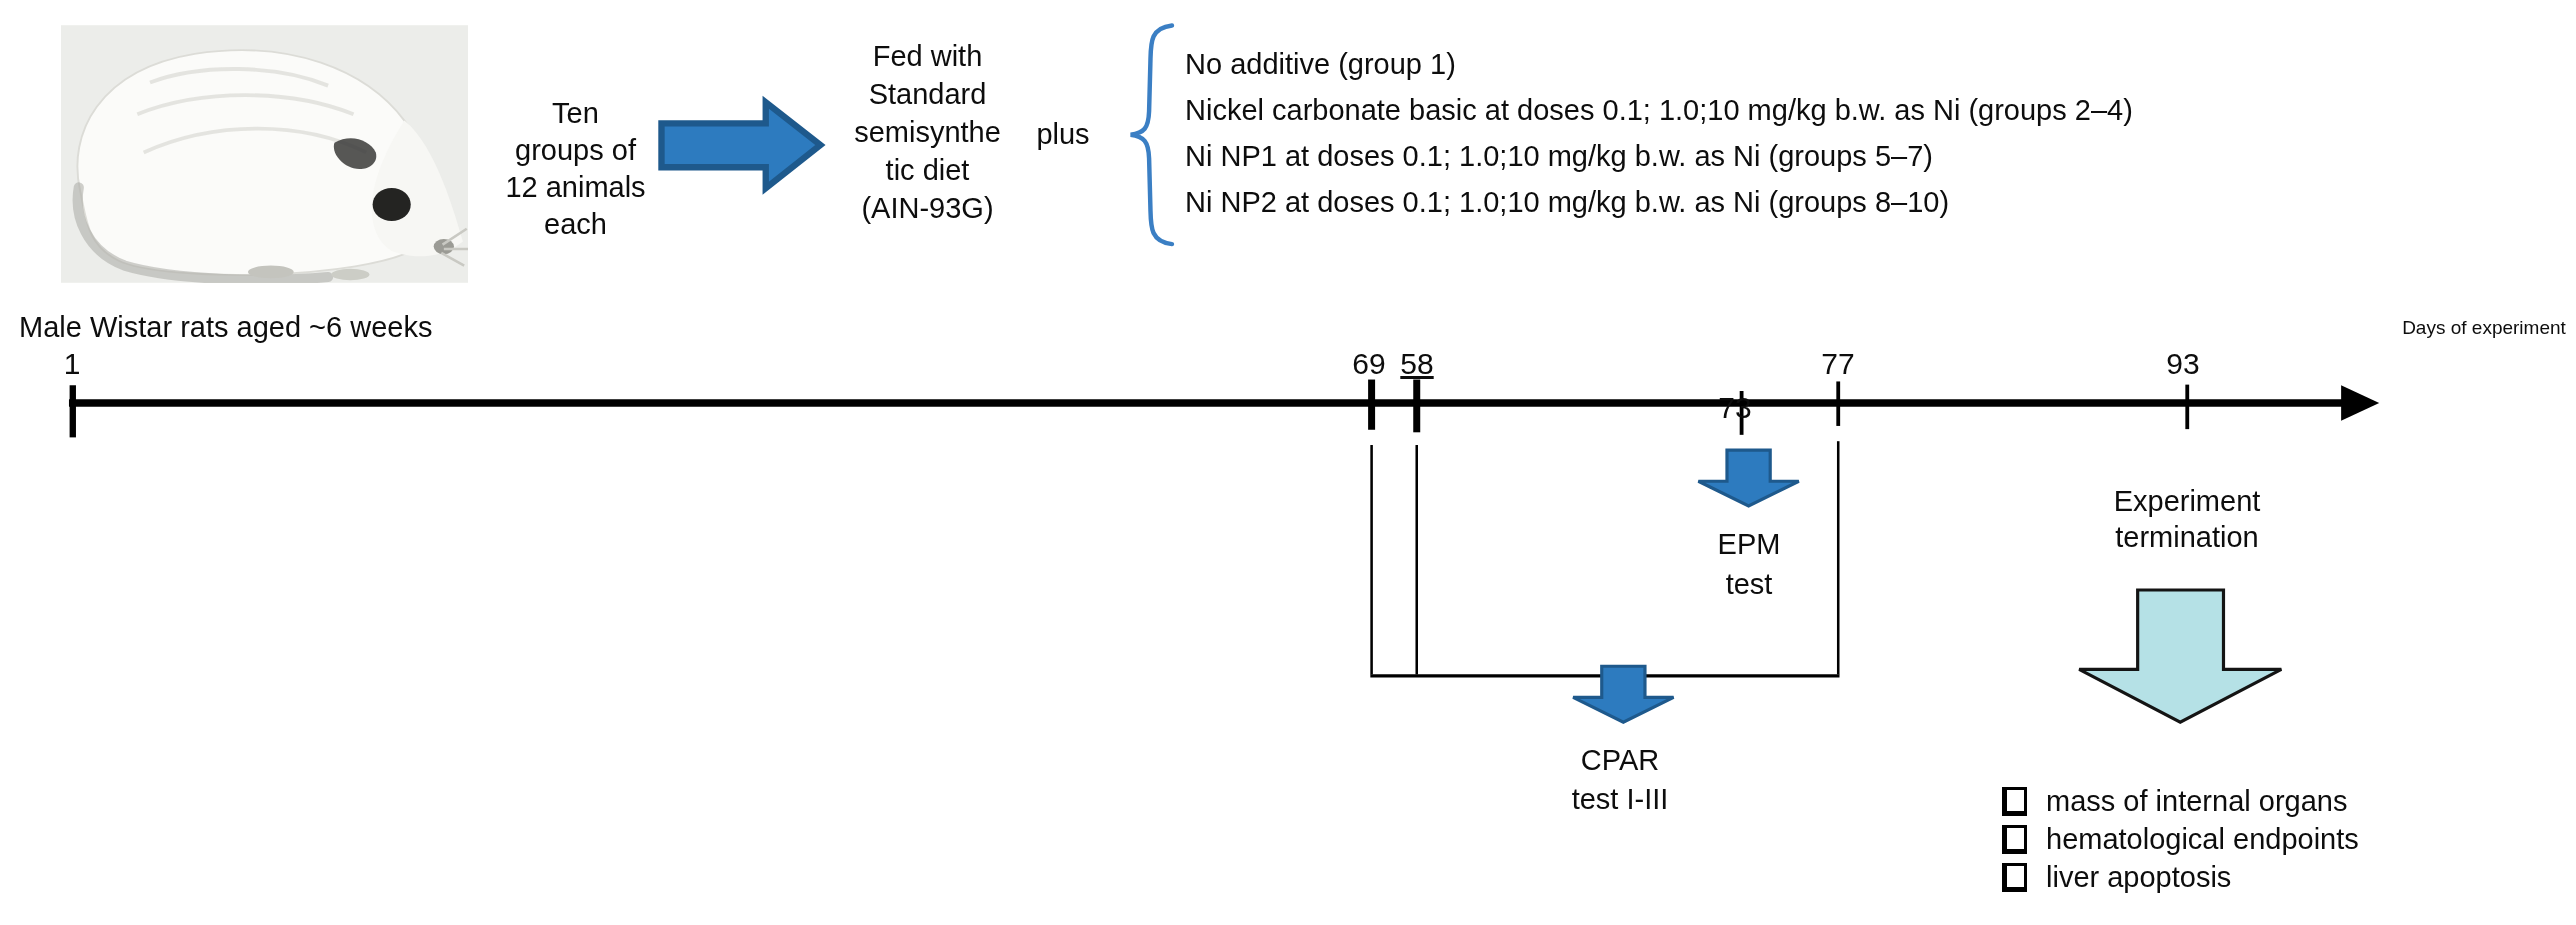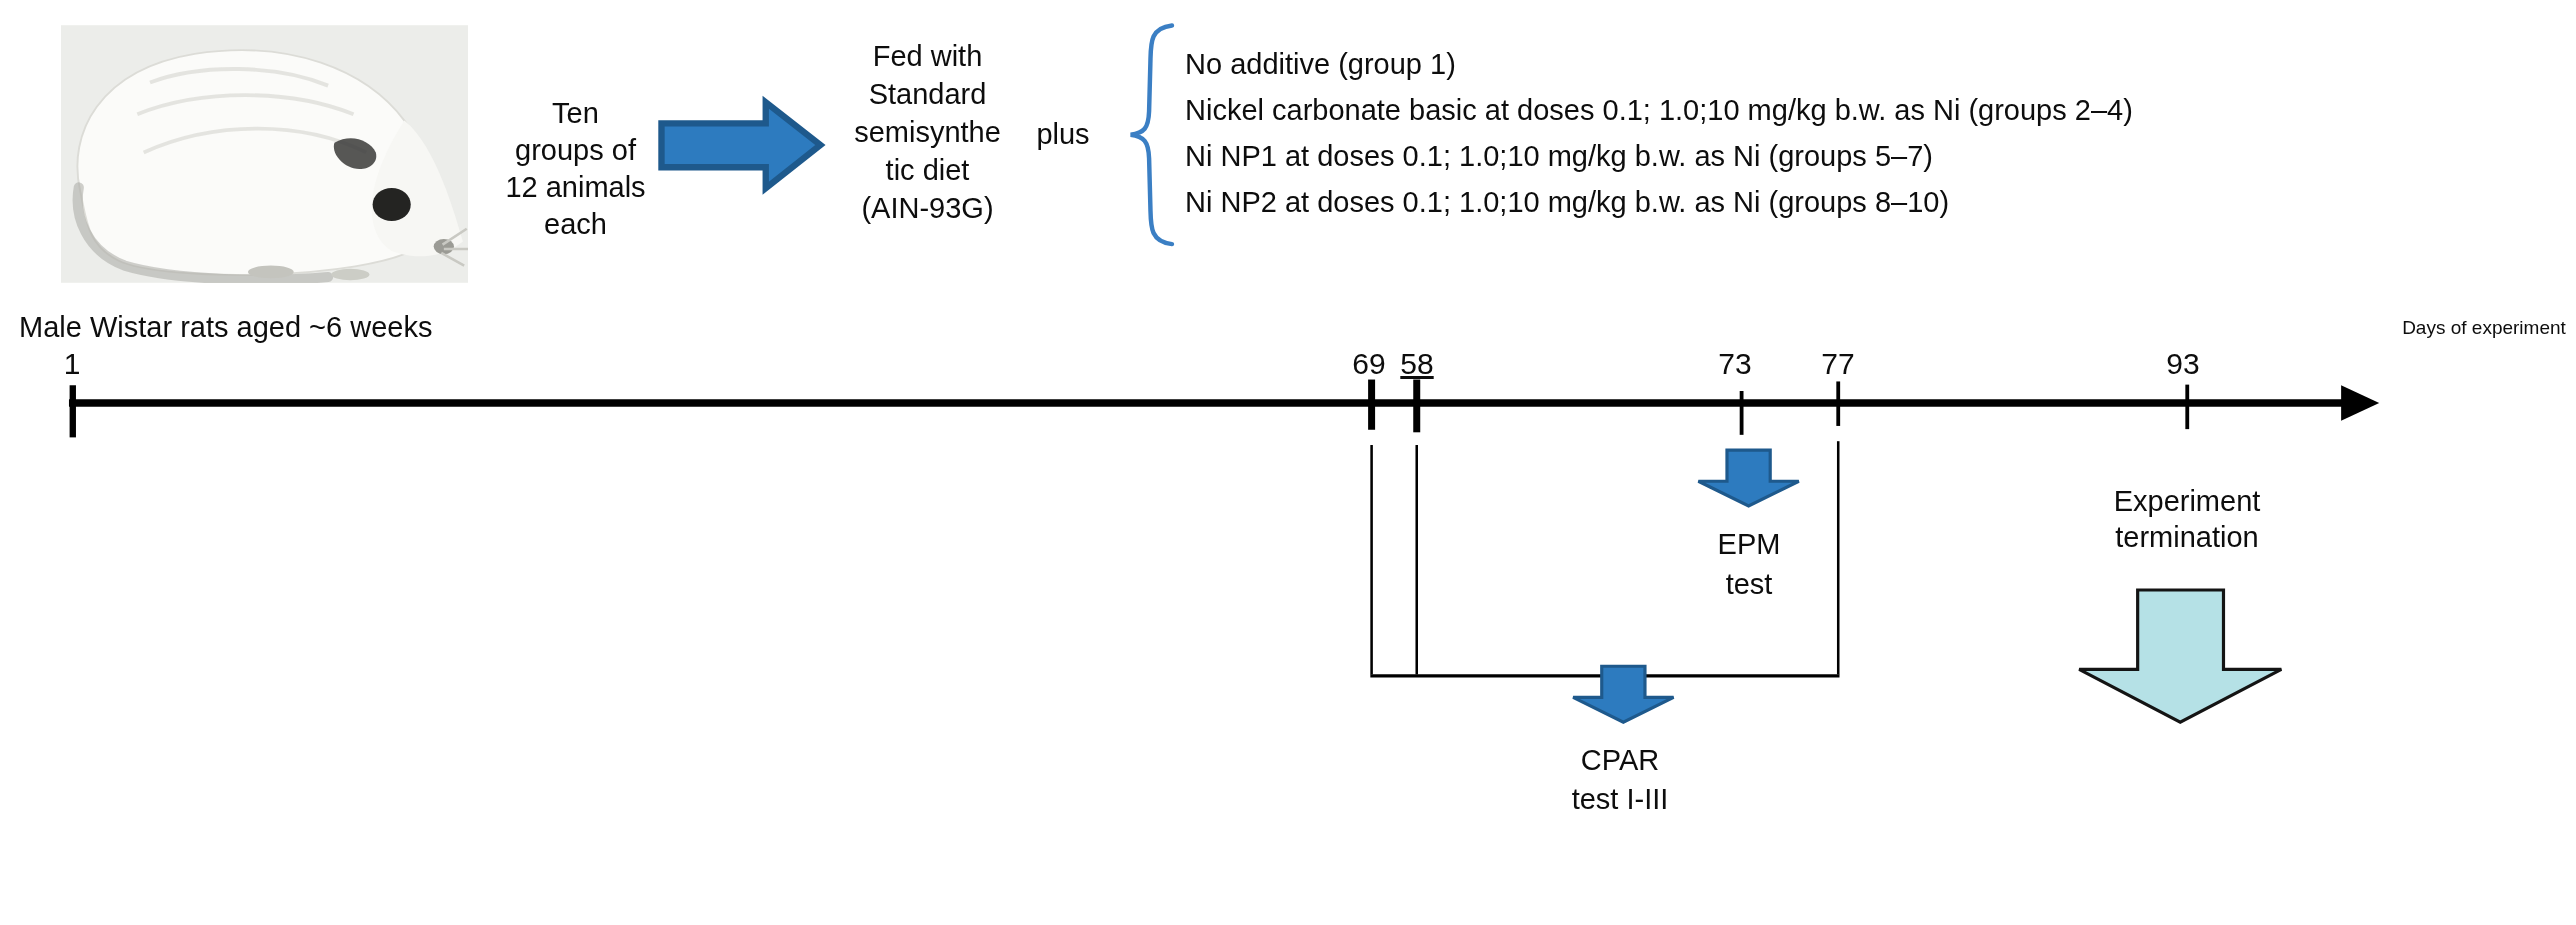--- a/index.html
+++ b/index.html
@@ -101,34 +101,48 @@
     <div>Ni NP1 at doses 0.1; 1.0;10 mg/kg b.w. as Ni (groups 5–7)</div>
     <div>Ni NP2 at doses 0.1; 1.0;10 mg/kg b.w. as Ni (groups 8–10)</div>
   </div>
 
   <div class="txt caption">Male Wistar rats aged ~6 weeks</div>
   <div class="txt days-label">Days of experiment</div>
 
   <span class="tick-label" style="left:72px;">1</span>
   <span class="tick-label" style="left:1369px;">69</span>
   <span class="tick-label" style="left:1417px;text-decoration:underline;">58</span>
-  <span class="tick-label" style="left:1735px;">73</span>
+  <span class="tick-label" style="left:1735px;margin-top:44px;">73</span>
   <span class="tick-label" style="left:1838px;">77</span>
   <span class="tick-label" style="left:2183px;">93</span>
 
   <div class="txt epm-block center">
     <div>EPM</div>
     <div>test</div>
   </div>
 
   <div class="txt cpar-block center">
     <div>CPAR</div>
     <div>test I-III</div>
   </div>
 
   <div class="txt term-block center">
     <div>Experiment</div>
     <div>termination</div>
   </div>
 
+  <div class="txt checklist">
+    <div class="check-item">
+      <span class="cb"></span>
+      <span>mass of internal organs</span>
+    </div>
+    <div class="check-item">
+      <span class="cb"></span>
+      <span>hematological endpoints</span>
+    </div>
+    <div class="check-item">
+      <span class="cb"></span>
+      <span>liver apoptosis</span>
+    </div>
+  </div>
 
 </div>
 
 
 </body></html>

